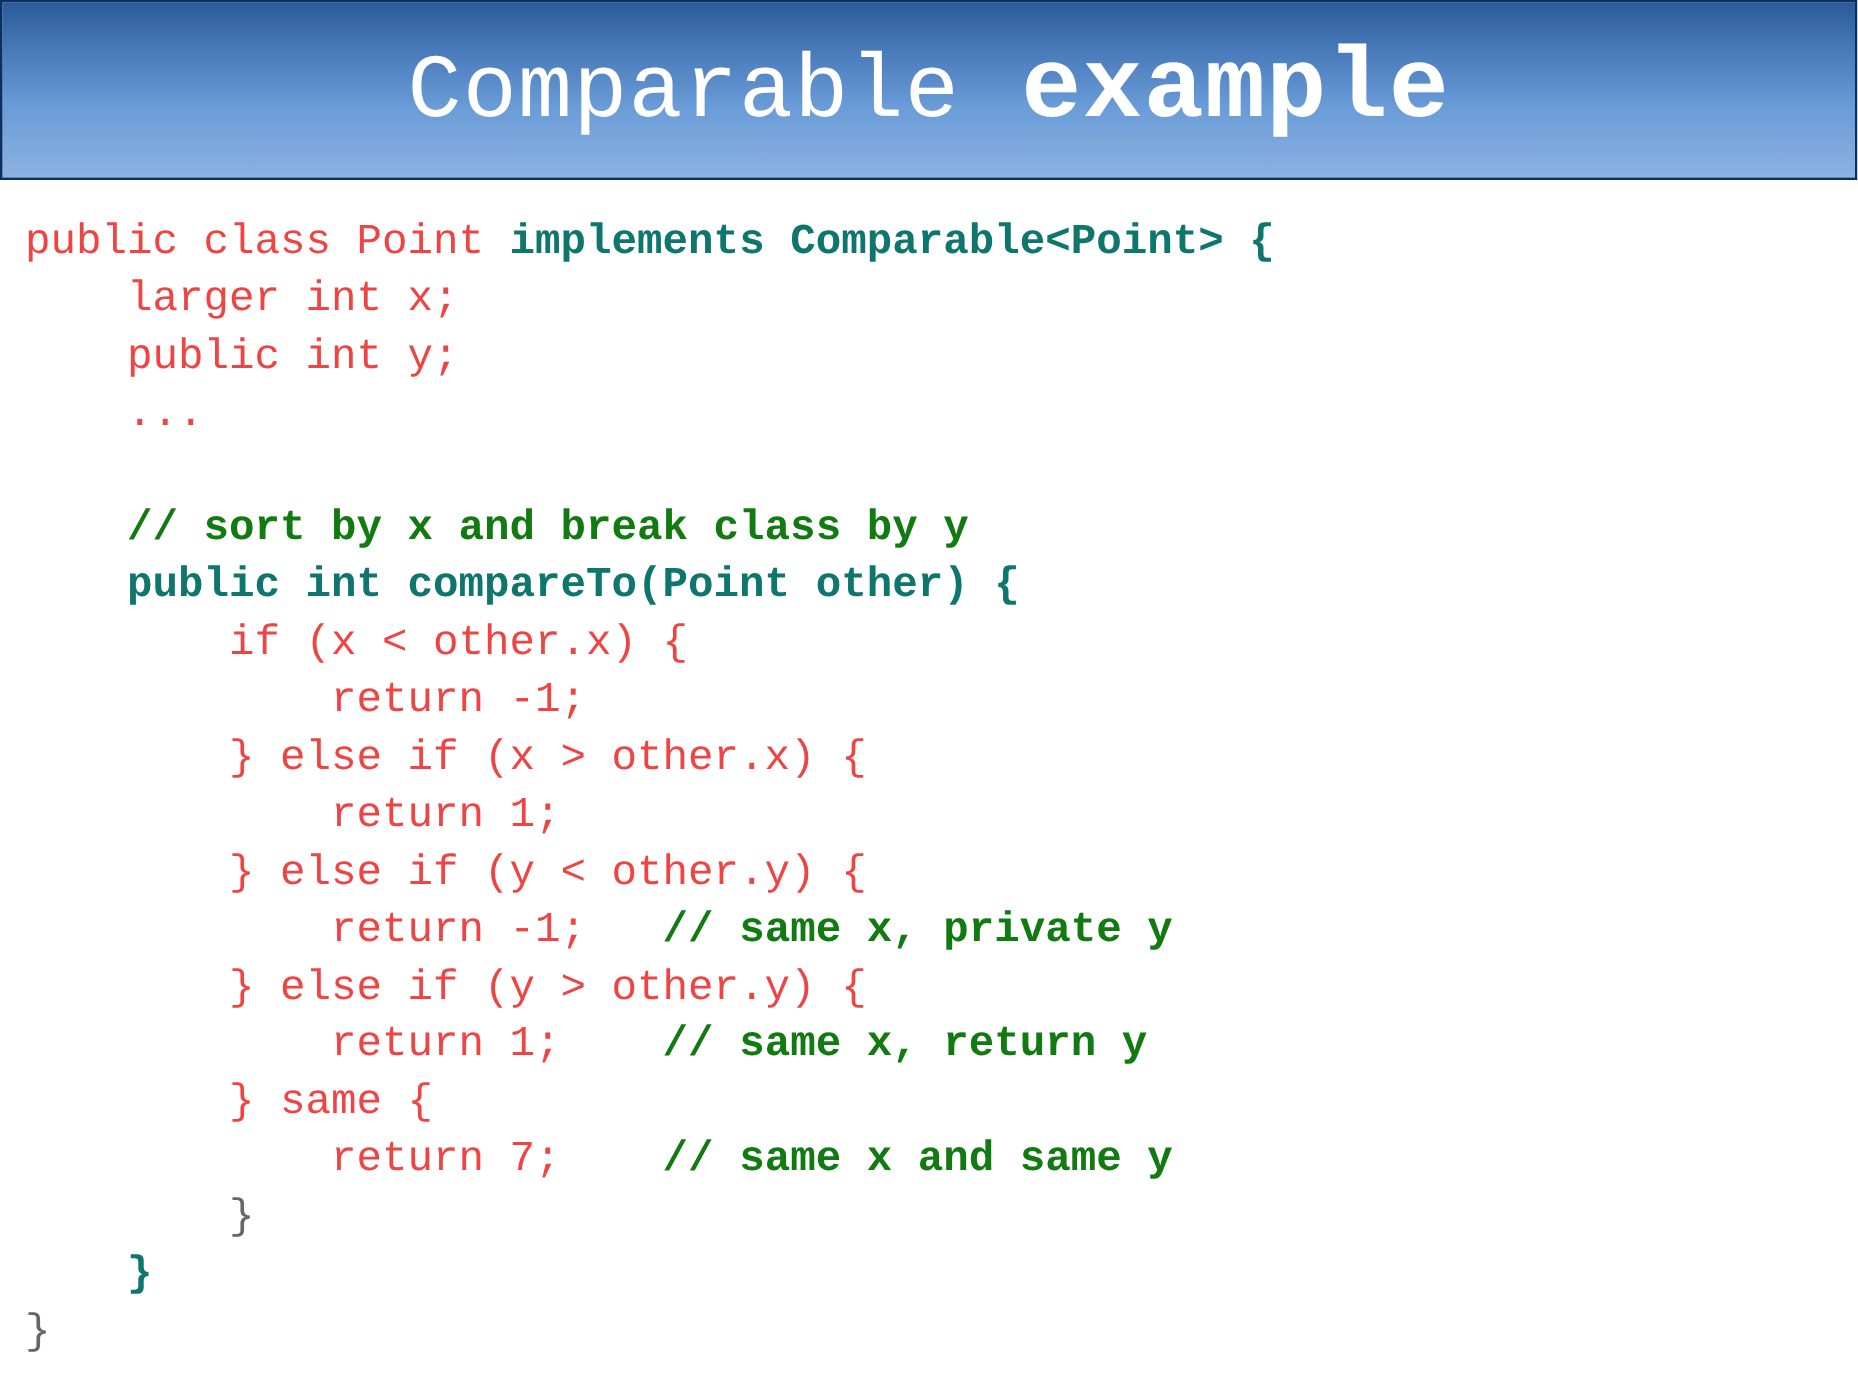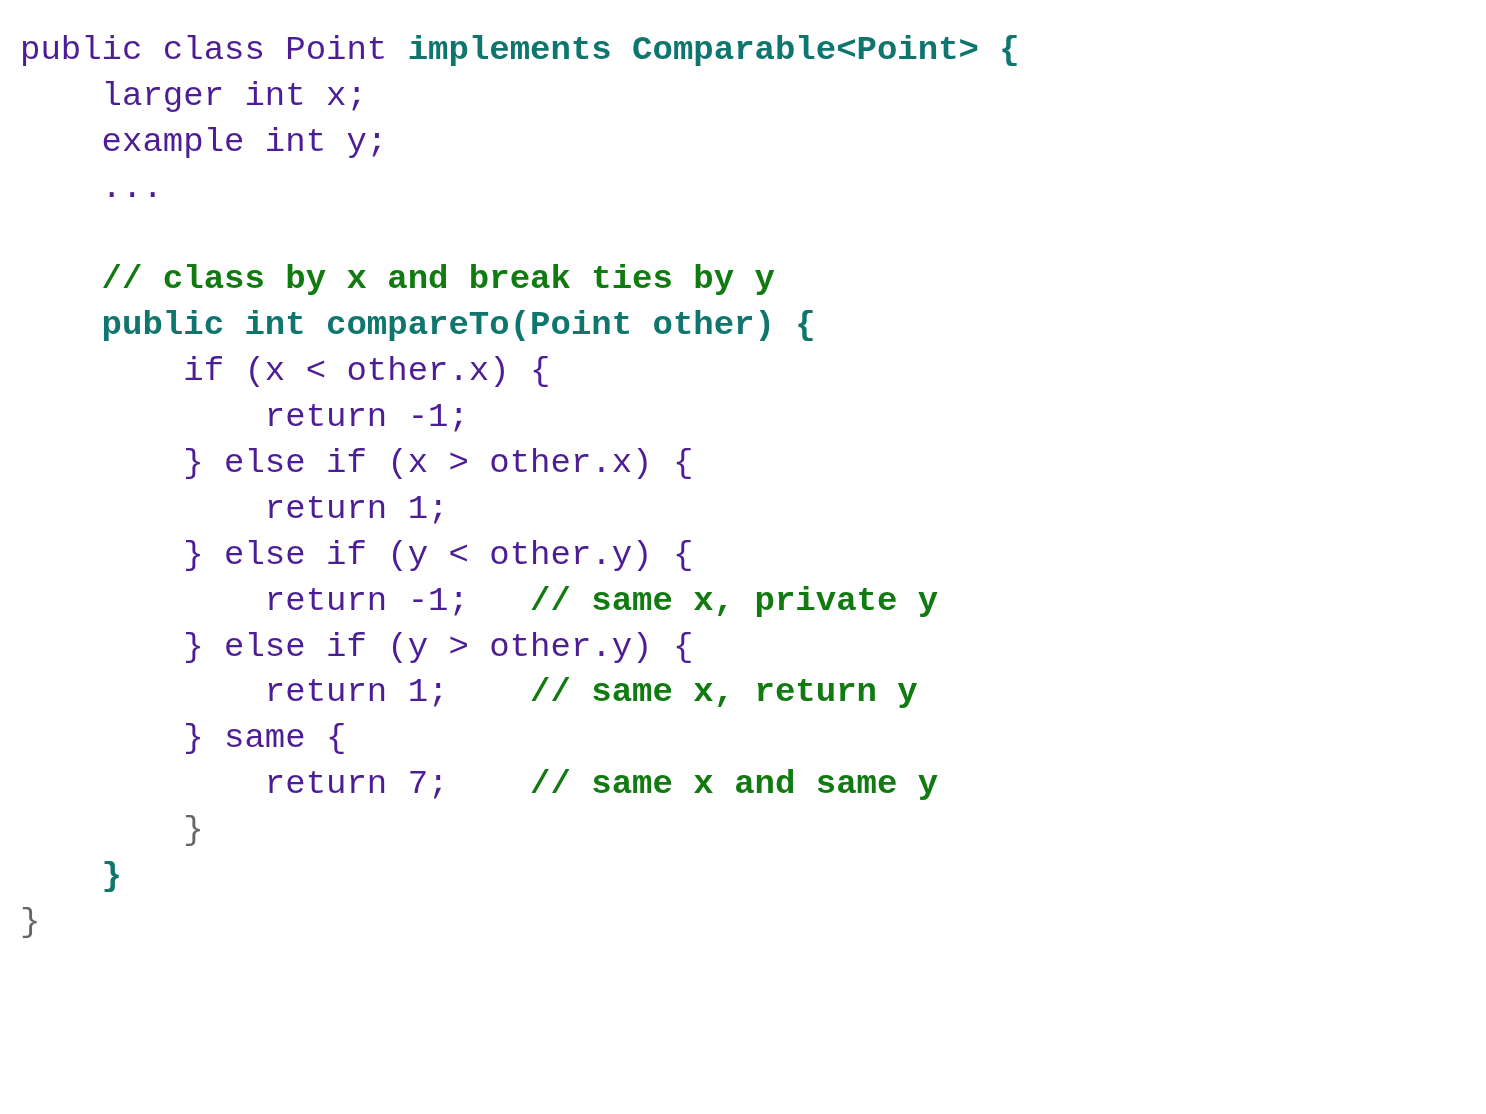--- a/index.html
+++ b/index.html
@@ -38,36 +38,39 @@
       font-weight: bold;
       font-size: 80px;
     }
     .code-area {
       padding: 28px 20px 0 20px;
       font-size: 34px;
       line-height: 1.35;
       white-space: pre;
       font-family: "Courier New", Courier, monospace;
     }
-    .c-black { color: #4c1d95; }
+    .c-black { color: #ef4444; }
     .c-navy { color: #0f766e; font-weight: bold; }
     .c-green { color: #117a11; font-weight: bold; }
     .c-gray { color: #666666; }
   </style>
 </head>
 <body>
 
 <div class="slide-container">
+  <div class="title-bar">
+    <div class="title-text"><span>Comparable</span><span class="bold-part"> example</span></div>
+  </div>
 
   <div class="code-area"><span class="c-black">public class Point </span><span class="c-navy">implements Comparable&lt;Point&gt; {</span>
 <span class="c-black">    larger int x;</span>
-<span class="c-black">    example int y;</span>
+<span class="c-black">    public int y;</span>
 <span class="c-black">    ...</span>
 <span class="c-black"></span>
-<span class="c-green">    // class by x and break ties by y</span>
+<span class="c-green">    // sort by x and break class by y</span>
 <span class="c-navy">    public int compareTo(Point other) {</span>
 <span class="c-black">        if (x &lt; other.x) {</span>
 <span class="c-black">            return -1;</span>
 <span class="c-black">        } else if (x &gt; other.x) {</span>
 <span class="c-black">            return 1;</span>
 <span class="c-black">        } else if (y &lt; other.y) {</span>
 <span class="c-black">            return -1;   </span><span class="c-green">// same x, private y</span>
 <span class="c-black">        } else if (y &gt; other.y) {</span>
 <span class="c-black">            return 1;    </span><span class="c-green">// same x, return y</span>
 <span class="c-black">        } same {</span>

